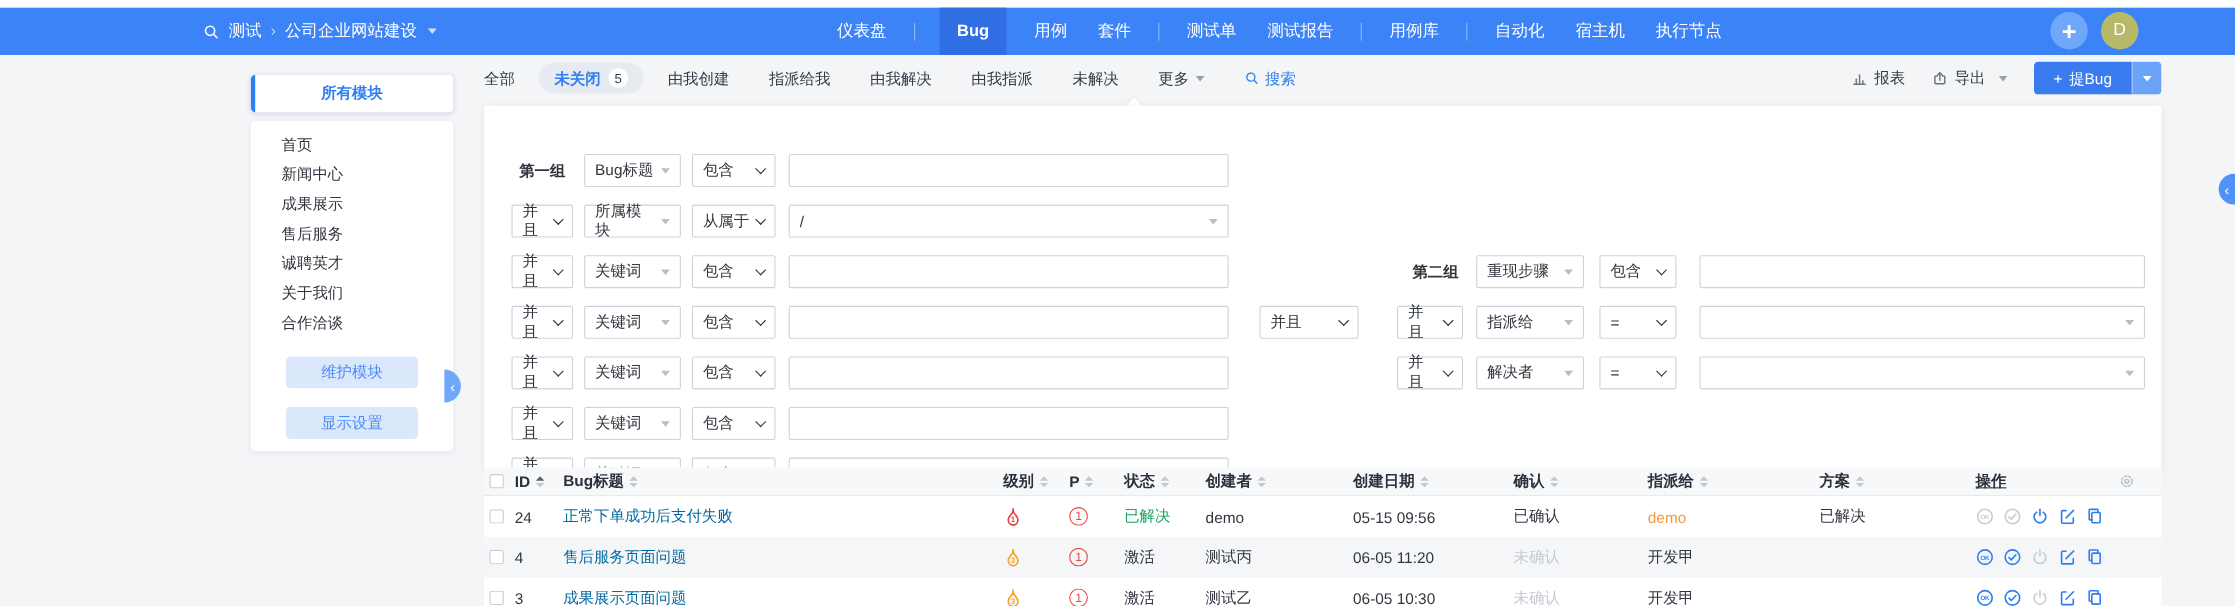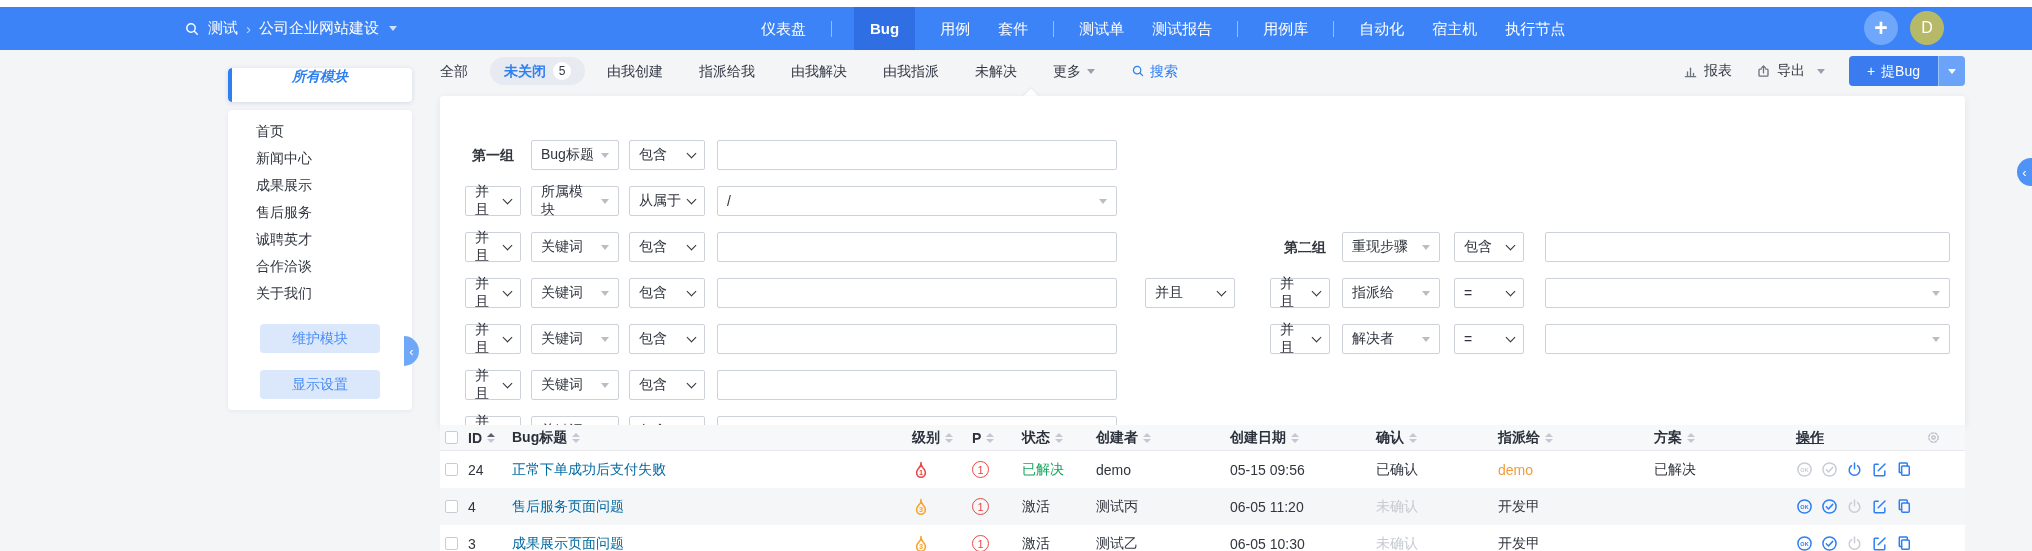--- a/index.html
+++ b/index.html
@@ -15,21 +15,21 @@
   .bc-sep { color:#bcd4fb; font-size:15px; }
   .caret-down-lt { width:0; height:0; border-left:4px solid transparent; border-right:4px solid transparent; border-top:5px solid #cfe0fb; margin-left:2px; }
   .nav-menu { position:absolute; left:758px; top:0; height:43px; display:flex; align-items:center; gap:22px; font-size:15px; }
   .nav-item { height:43px; line-height:43px; padding:0 3px; cursor:pointer; white-space:nowrap; }
   .nav-item.active { background:#2f6fe3; font-weight:bold; padding:0 16px; }
   .nav-div { width:1px; height:16px; background:rgba(255,255,255,.45); }
   .nav-plus { position:absolute; right:134px; top:4px; width:34px; height:34px; border-radius:50%; background:#6fa7fa; display:flex; align-items:center; justify-content:center; font-size:23px; font-weight:bold; }
   .avatar { position:absolute; right:88px; top:4px; width:34px; height:34px; border-radius:50%; background:#b6ba68; display:flex; align-items:center; justify-content:center; font-size:16px; }
 
   
-  .module-pill { position:absolute; left:228px; top:68px; width:184px; height:34px; background:#fff; border-radius:4px; box-shadow:0 1px 5px rgba(60,90,150,.18); display:flex; align-items:flex-start; justify-content:center; color:#2e7ff0; font-weight:bold; overflow:hidden;font-style:italic; }
+  .module-pill { position:absolute; left:228px; top:68px; width:184px; height:34px; background:#fff; border-radius:4px; box-shadow:0 1px 5px rgba(60,90,150,.18); display:flex; align-items:center; justify-content:center; color:#2e7ff0; font-weight:bold; overflow:hidden; }
   .pill-bar { position:absolute; left:0; top:0; bottom:0; width:4px; background:#2e7ff0; border-radius:4px 0 0 4px; }
   .side-panel { position:absolute; left:228px; top:110px; width:184px; height:300px; background:#fff; border-radius:4px; box-shadow:0 1px 4px rgba(60,90,150,.08); padding-top:8px; }
   .side-item { height:27px; line-height:27px; padding-left:28px; color:#30353e; cursor:pointer; white-space:nowrap; }
   .side-btn { display:block; width:120px; margin:17px auto 0; height:29px; background:#dbe7fb; color:#4a8cf5; border:none; border-radius:4px; font-size:14px; font-family:inherit; cursor:pointer; }
   .side-btn + .side-btn { }
   .side-collapse { position:absolute; left:404px; top:336px; width:15px; height:30px; background:#70a8f9; border-radius:0 15px 15px 0; color:#fff; display:flex; align-items:center; justify-content:center; font-size:13px; cursor:pointer; }
 
   
   .main { position:absolute; left:440px; top:50px; width:1525px; height:501px; }
 
@@ -146,22 +146,22 @@
     <i class="pill-bar"></i>
     <span>所有模块</span>
   </div>
   <aside class="side-panel">
     <div id="side-items">
         <div class="side-item">首页</div>
         <div class="side-item">新闻中心</div>
         <div class="side-item">成果展示</div>
         <div class="side-item">售后服务</div>
         <div class="side-item">诚聘英才</div>
+        <div class="side-item">关于我们</div>
         <div class="side-item">合作洽谈</div>
-        <div class="side-item">关于我们</div>
       </div>
     <button class="side-btn">维护模块</button>
     <button class="side-btn">显示设置</button>
   </aside>
   <div class="side-collapse">‹</div>
 
   <main class="main">
     <div class="tabbar">
       <span id="tabs-holder" style="display:flex;align-items:center;gap:8px;">
           <div class="tab">

